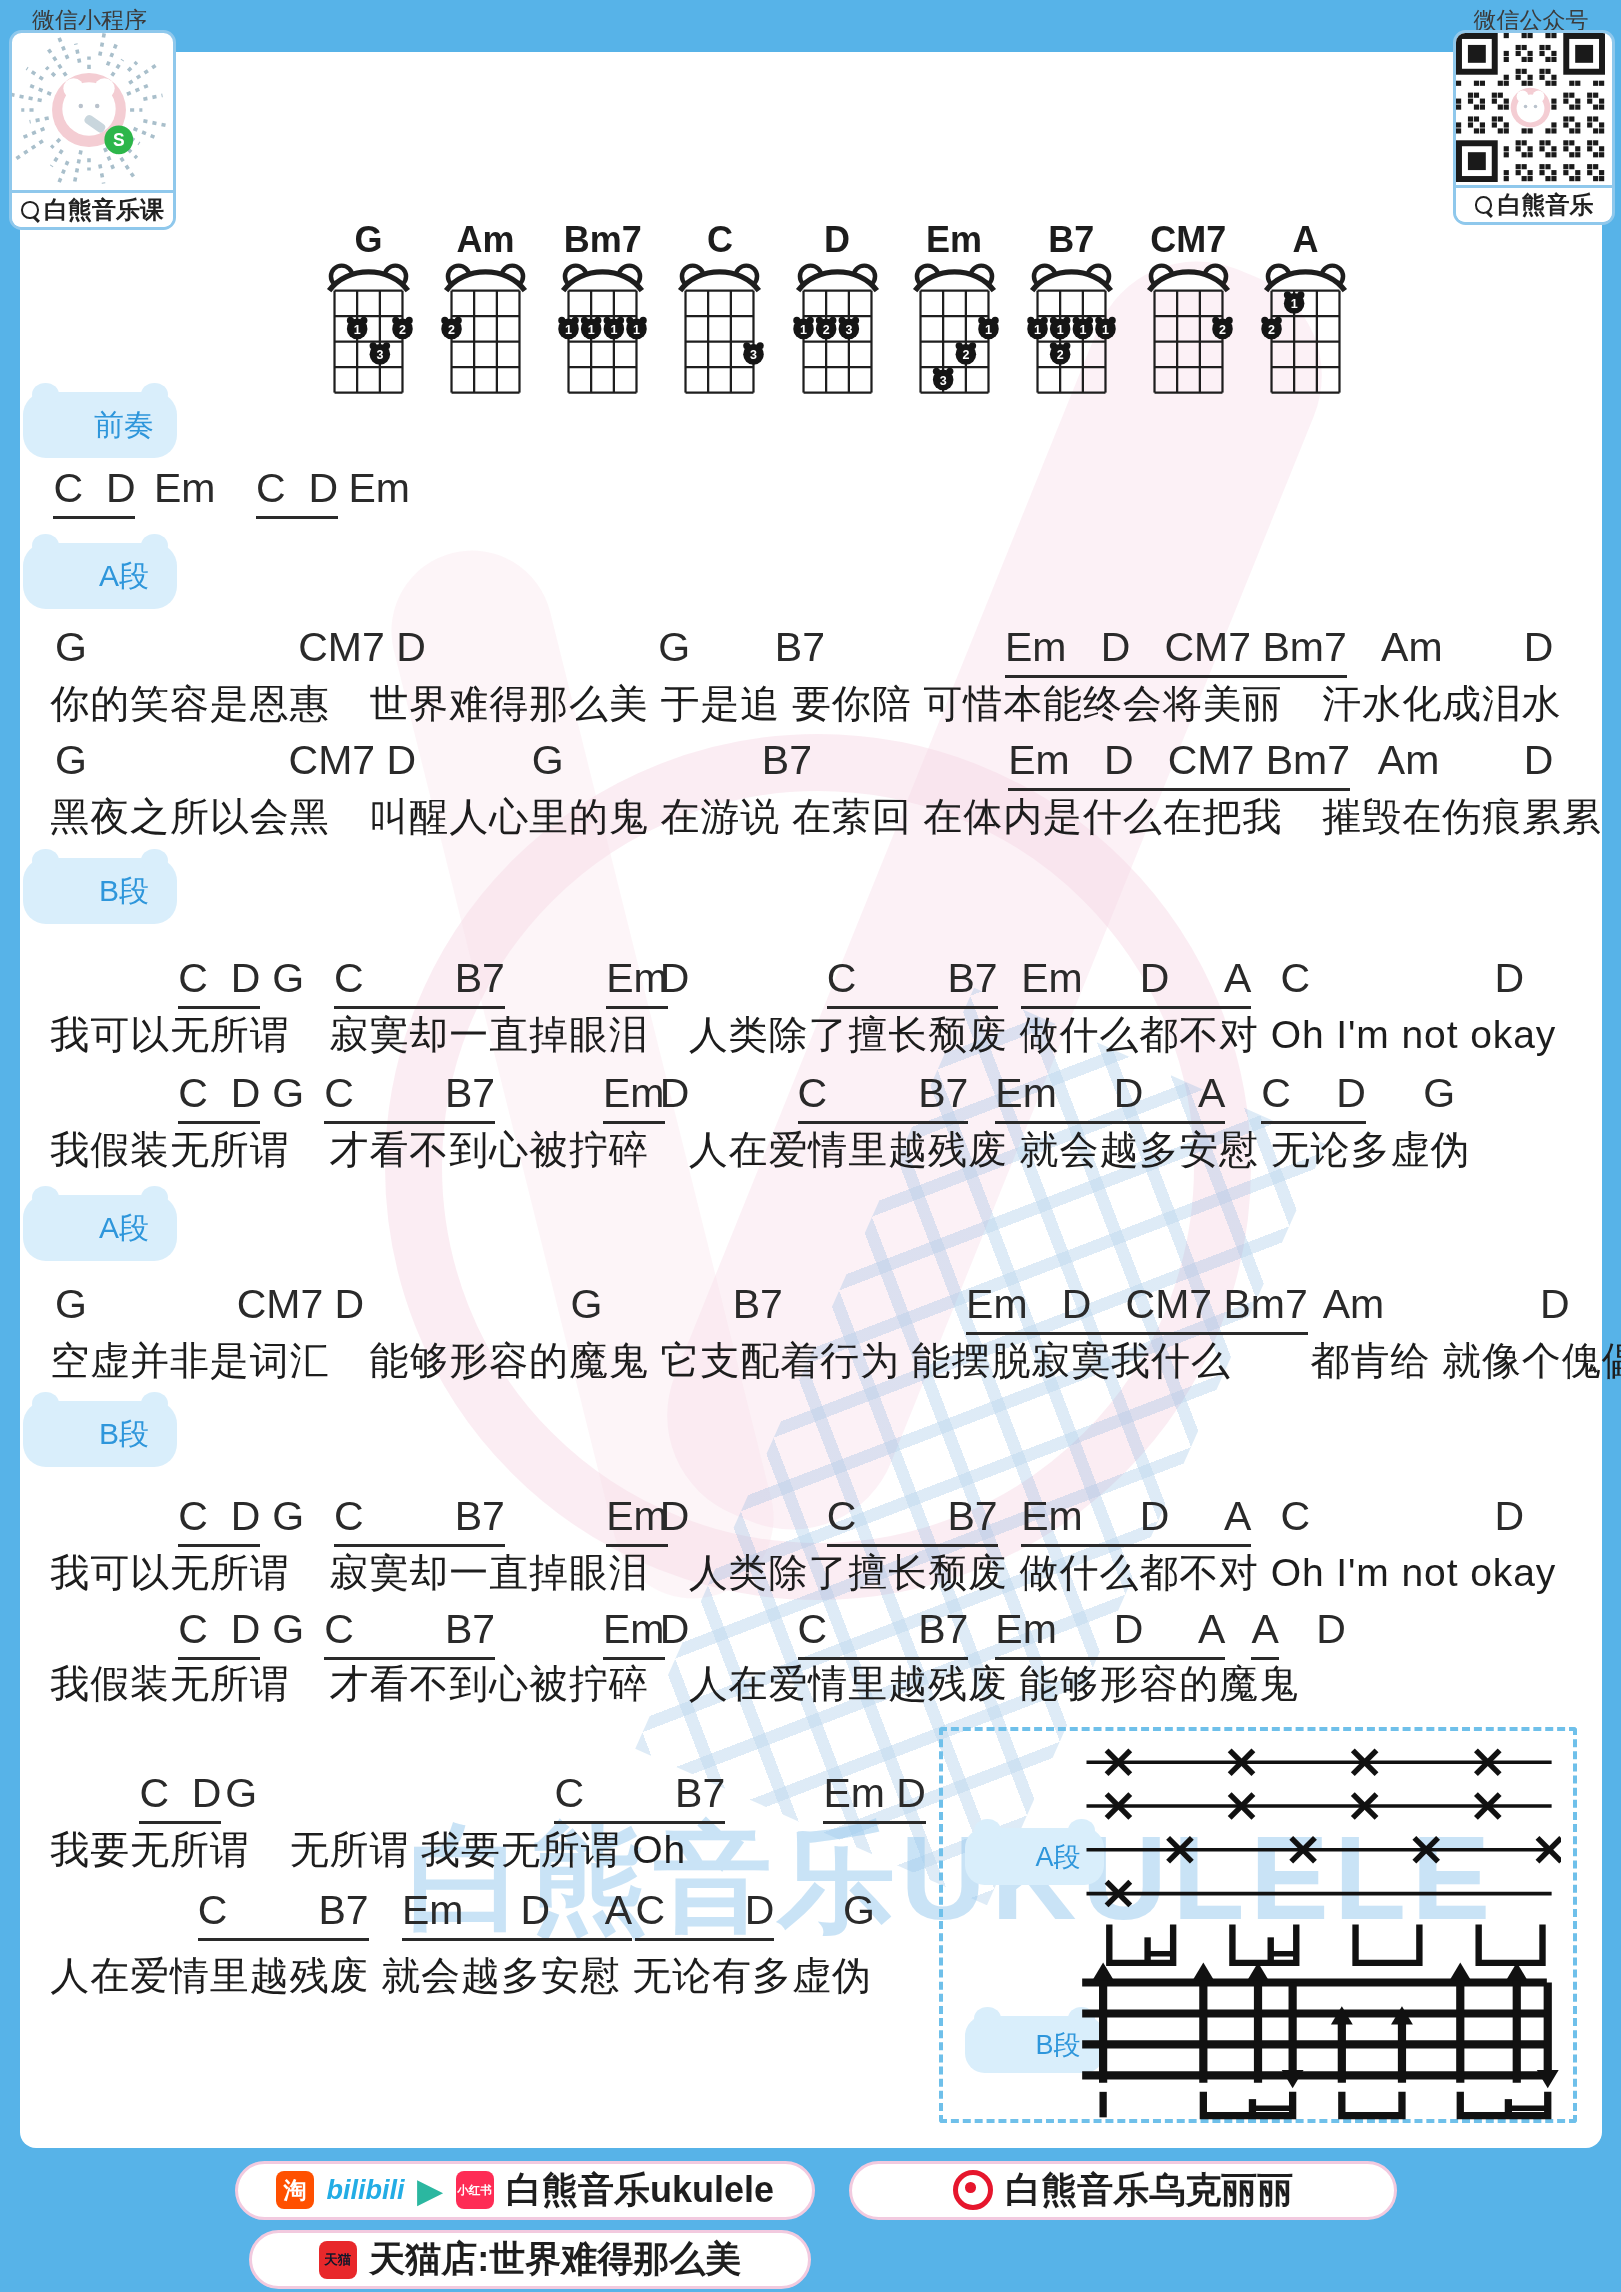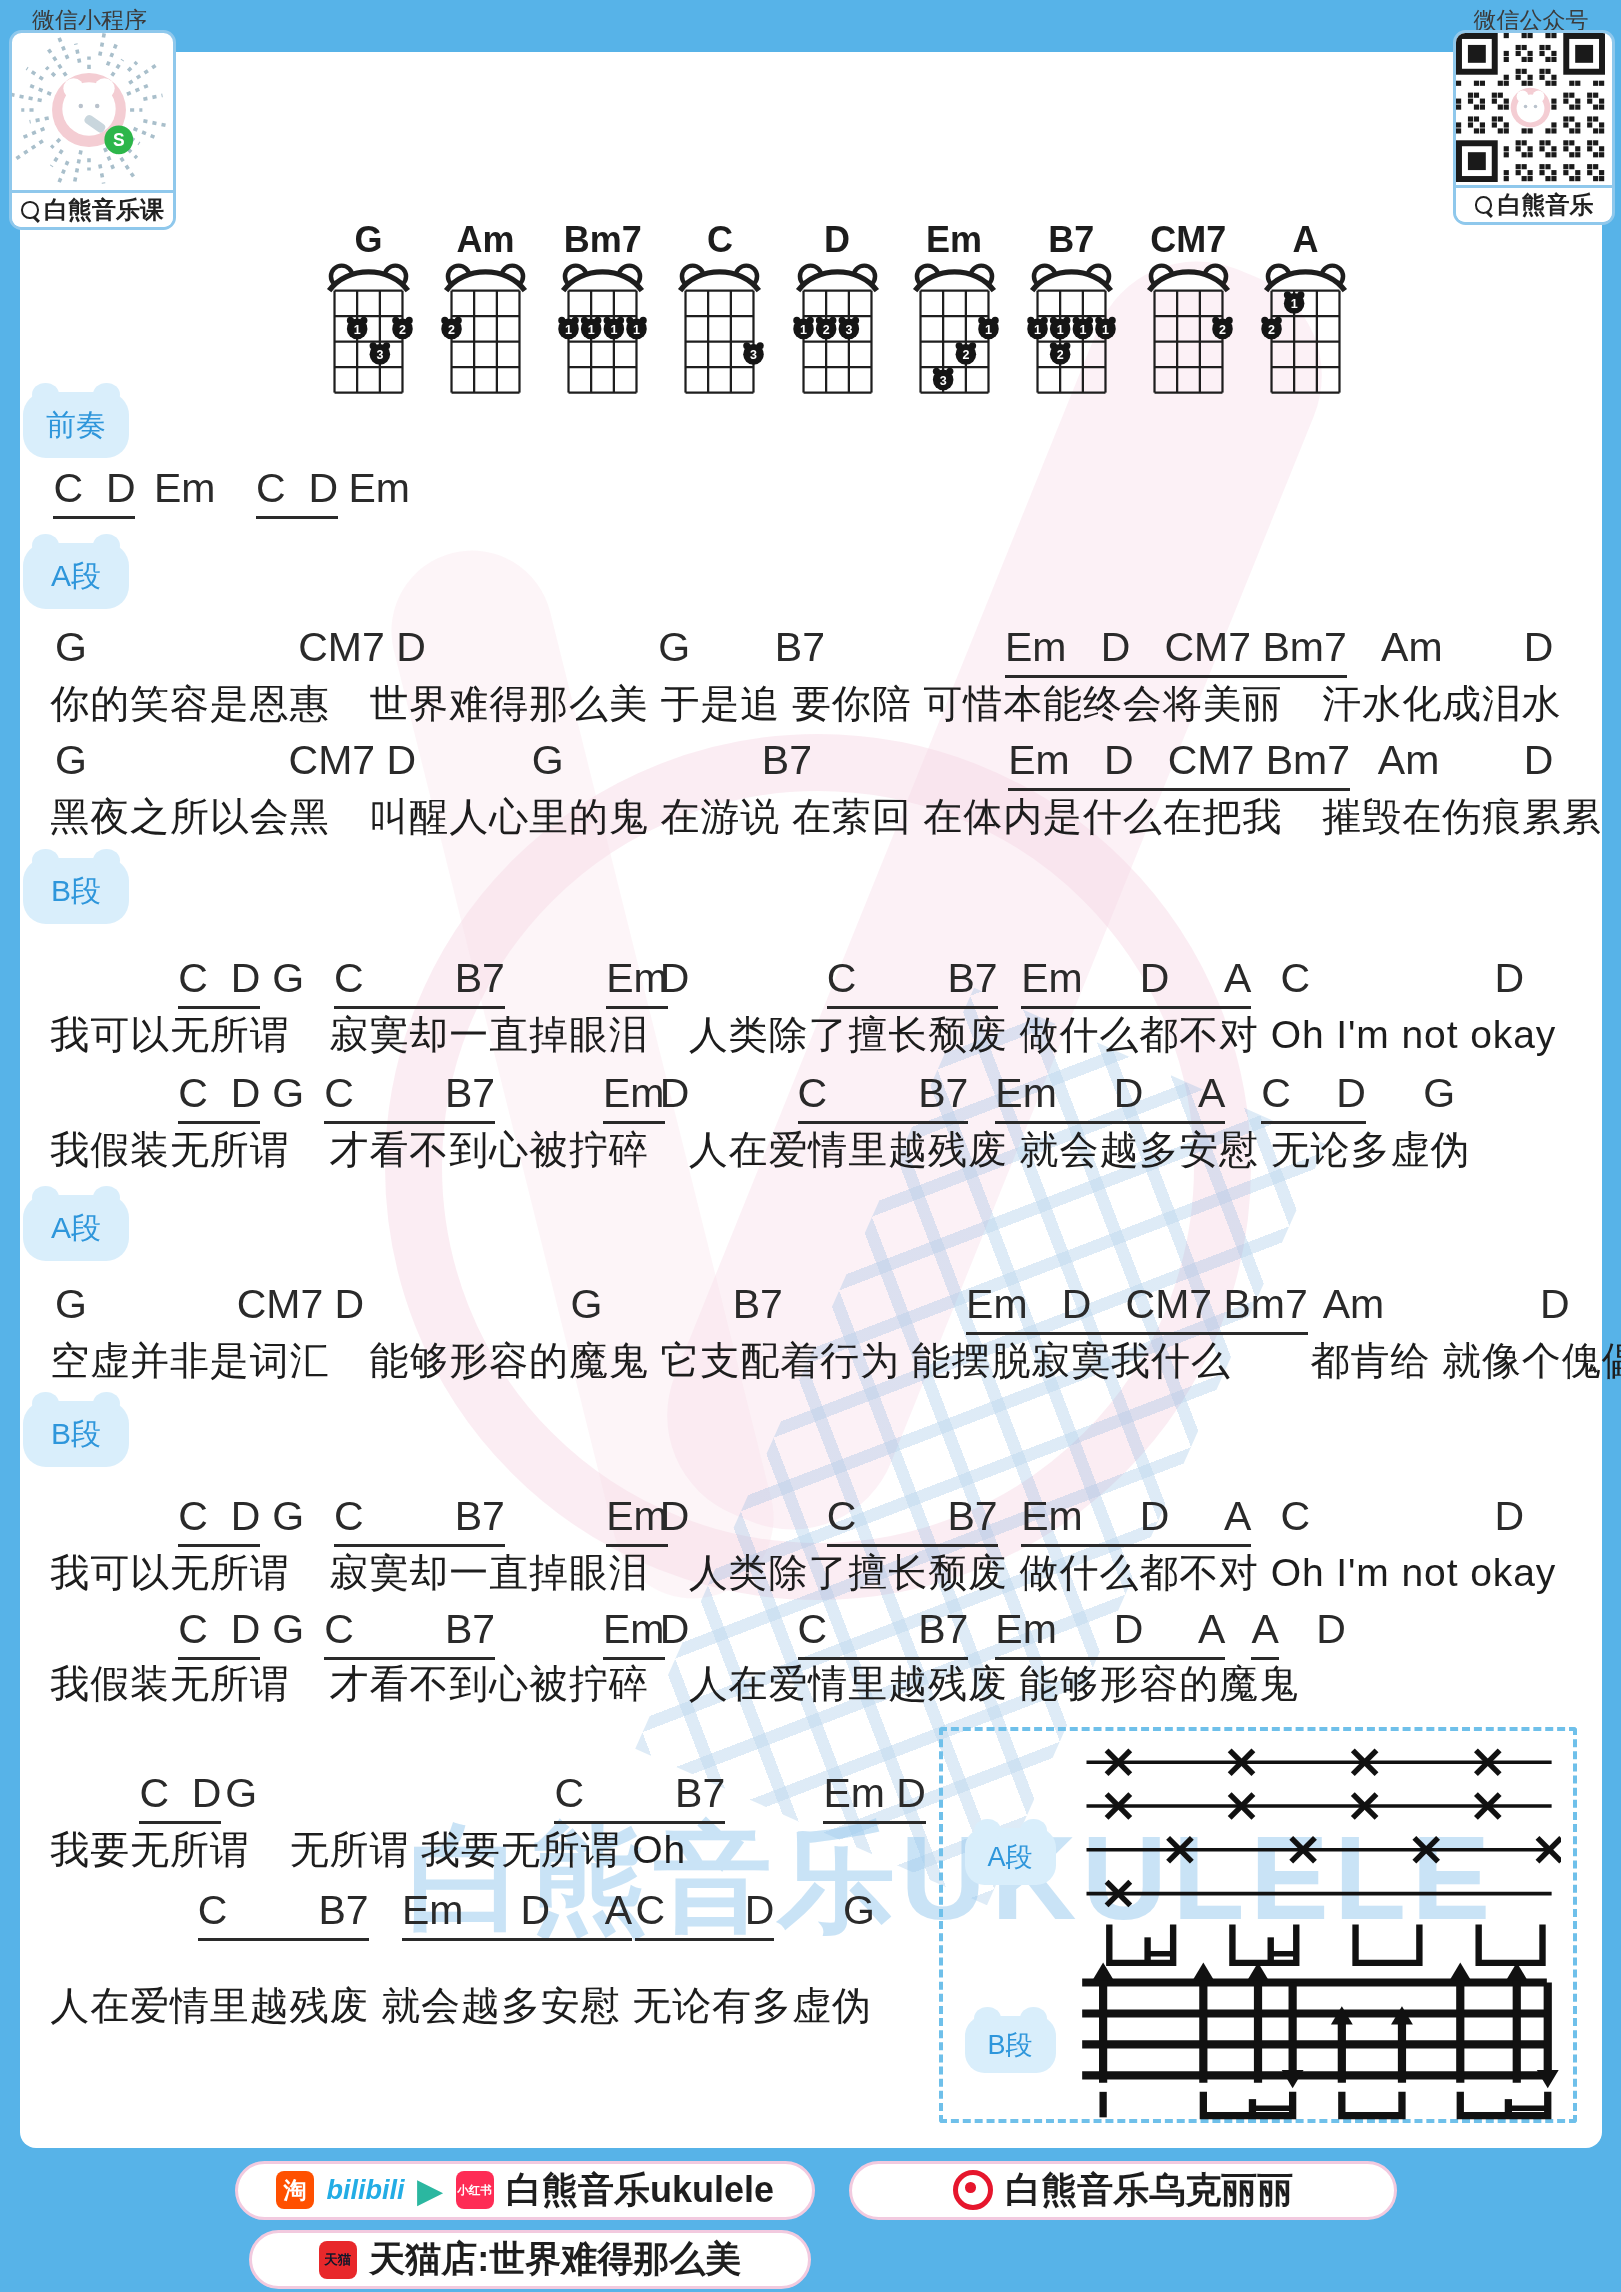--- a/index.html
+++ b/index.html
@@ -27,21 +27,21 @@
             font-size:24px;font-weight:bold;color:#222;}
   .mag{position:relative;width:13.4px;height:13.4px;border:2.7px solid #222;border-radius:50%;display:inline-block;}
   .mag::after{content:"";position:absolute;left:11.6px;top:12.5px;width:2.7px;height:7.2px;background:#222;transform:rotate(-45deg);}
   
   .diagram-row{position:absolute;z-index:2;left:322px;top:219px;width:1030px;display:flex;justify-content:space-between;}
   .diagram{width:93px;text-align:center;}
   .diagram .dlabel{font-size:36px;font-weight:bold;color:#1d1d1d;height:43px;line-height:41px;}
   
   #sheet{position:absolute;z-index:2;left:0;top:0;width:100%;height:100%;}
   .blob{position:absolute;background:#D9EEFB;border-radius:23px;width:106px;height:66px;display:flex;align-items:center;justify-content:center;
-        font-size:30px;color:#2E96DB;}
+        font-size:30px;color:#2E96DB;padding-left:48px;}
   .blob::before,.blob::after{content:"";position:absolute;top:-9px;width:27px;height:23px;border-radius:50%;background:inherit;}
   .blob::before{left:9px}.blob::after{right:9px}
   .blob.small{width:91px;height:57px;font-size:27px;border-radius:19.7px;}
   .chord-row{position:absolute;left:0;width:100%;height:52px;}
   .tok{position:absolute;top:0;white-space:pre;font-size:41px;color:#2a2a2a;line-height:1.1;}
   .tok.ul{border-bottom:3.6px solid #2a2a2a;padding-bottom:4.5px;}
   .lyric-row{position:absolute;left:3.1%;width:96%;font-size:39px;color:#1d1d1d;white-space:pre;letter-spacing:0.9px;}
   
   .rhythm-box{position:absolute;z-index:2;left:939px;top:1727px;width:638px;height:396px;border:4.5px dashed #6FC0EA;border-radius:3.6px;box-sizing:border-box;}
   .rhythm-box svg{position:absolute;}
@@ -616,21 +616,21 @@
         <span class="tok ul" style="left: 34.2%;">C        B7</span>
         <span class="tok ul" style="left: 50.8%;">Em D</span>
       </div>
       <div class="lyric-row" style="top: 1823px;">我要无所谓　无所谓 我要无所谓 Oh</div>
       <div class="chord-row" style="top: 1888px;">
         <span class="tok ul" style="left: 12.2%;">C        B7</span>
         <span class="tok ul" style="left: 24.8%;">Em     D     A</span>
         <span class="tok ul" style="left: 39.2%;">C       D</span>
         <span class="tok" style="left: 52%;">G</span>
       </div>
-      <div class="lyric-row" style="top: 1949px; margin-top: 30px;">人在爱情里越残废 就会越多安慰 无论有多虚伪</div>
+      <div class="lyric-row" style="top: 1949px;">人在爱情里越残废 就会越多安慰 无论有多虚伪</div>
     </div>
 
   <div class="rhythm-box" id="rhythm-box">
     <div class="blob small" style="left:21.5px;top:97px;">A段</div>
     <div class="blob small" style="left:21.5px;top:285px;">B段</div>
   <svg viewBox="0 0 540 250" width="493" height="228" style="left:125px;top:12.5px;">
         <line x1="20" y1="20" x2="530" y2="20" stroke="#111" stroke-width="4"></line>
         <line x1="20" y1="68" x2="530" y2="68" stroke="#111" stroke-width="4"></line>
         <line x1="20" y1="116" x2="530" y2="116" stroke="#111" stroke-width="4"></line>
         <line x1="20" y1="164" x2="530" y2="164" stroke="#111" stroke-width="4"></line>

